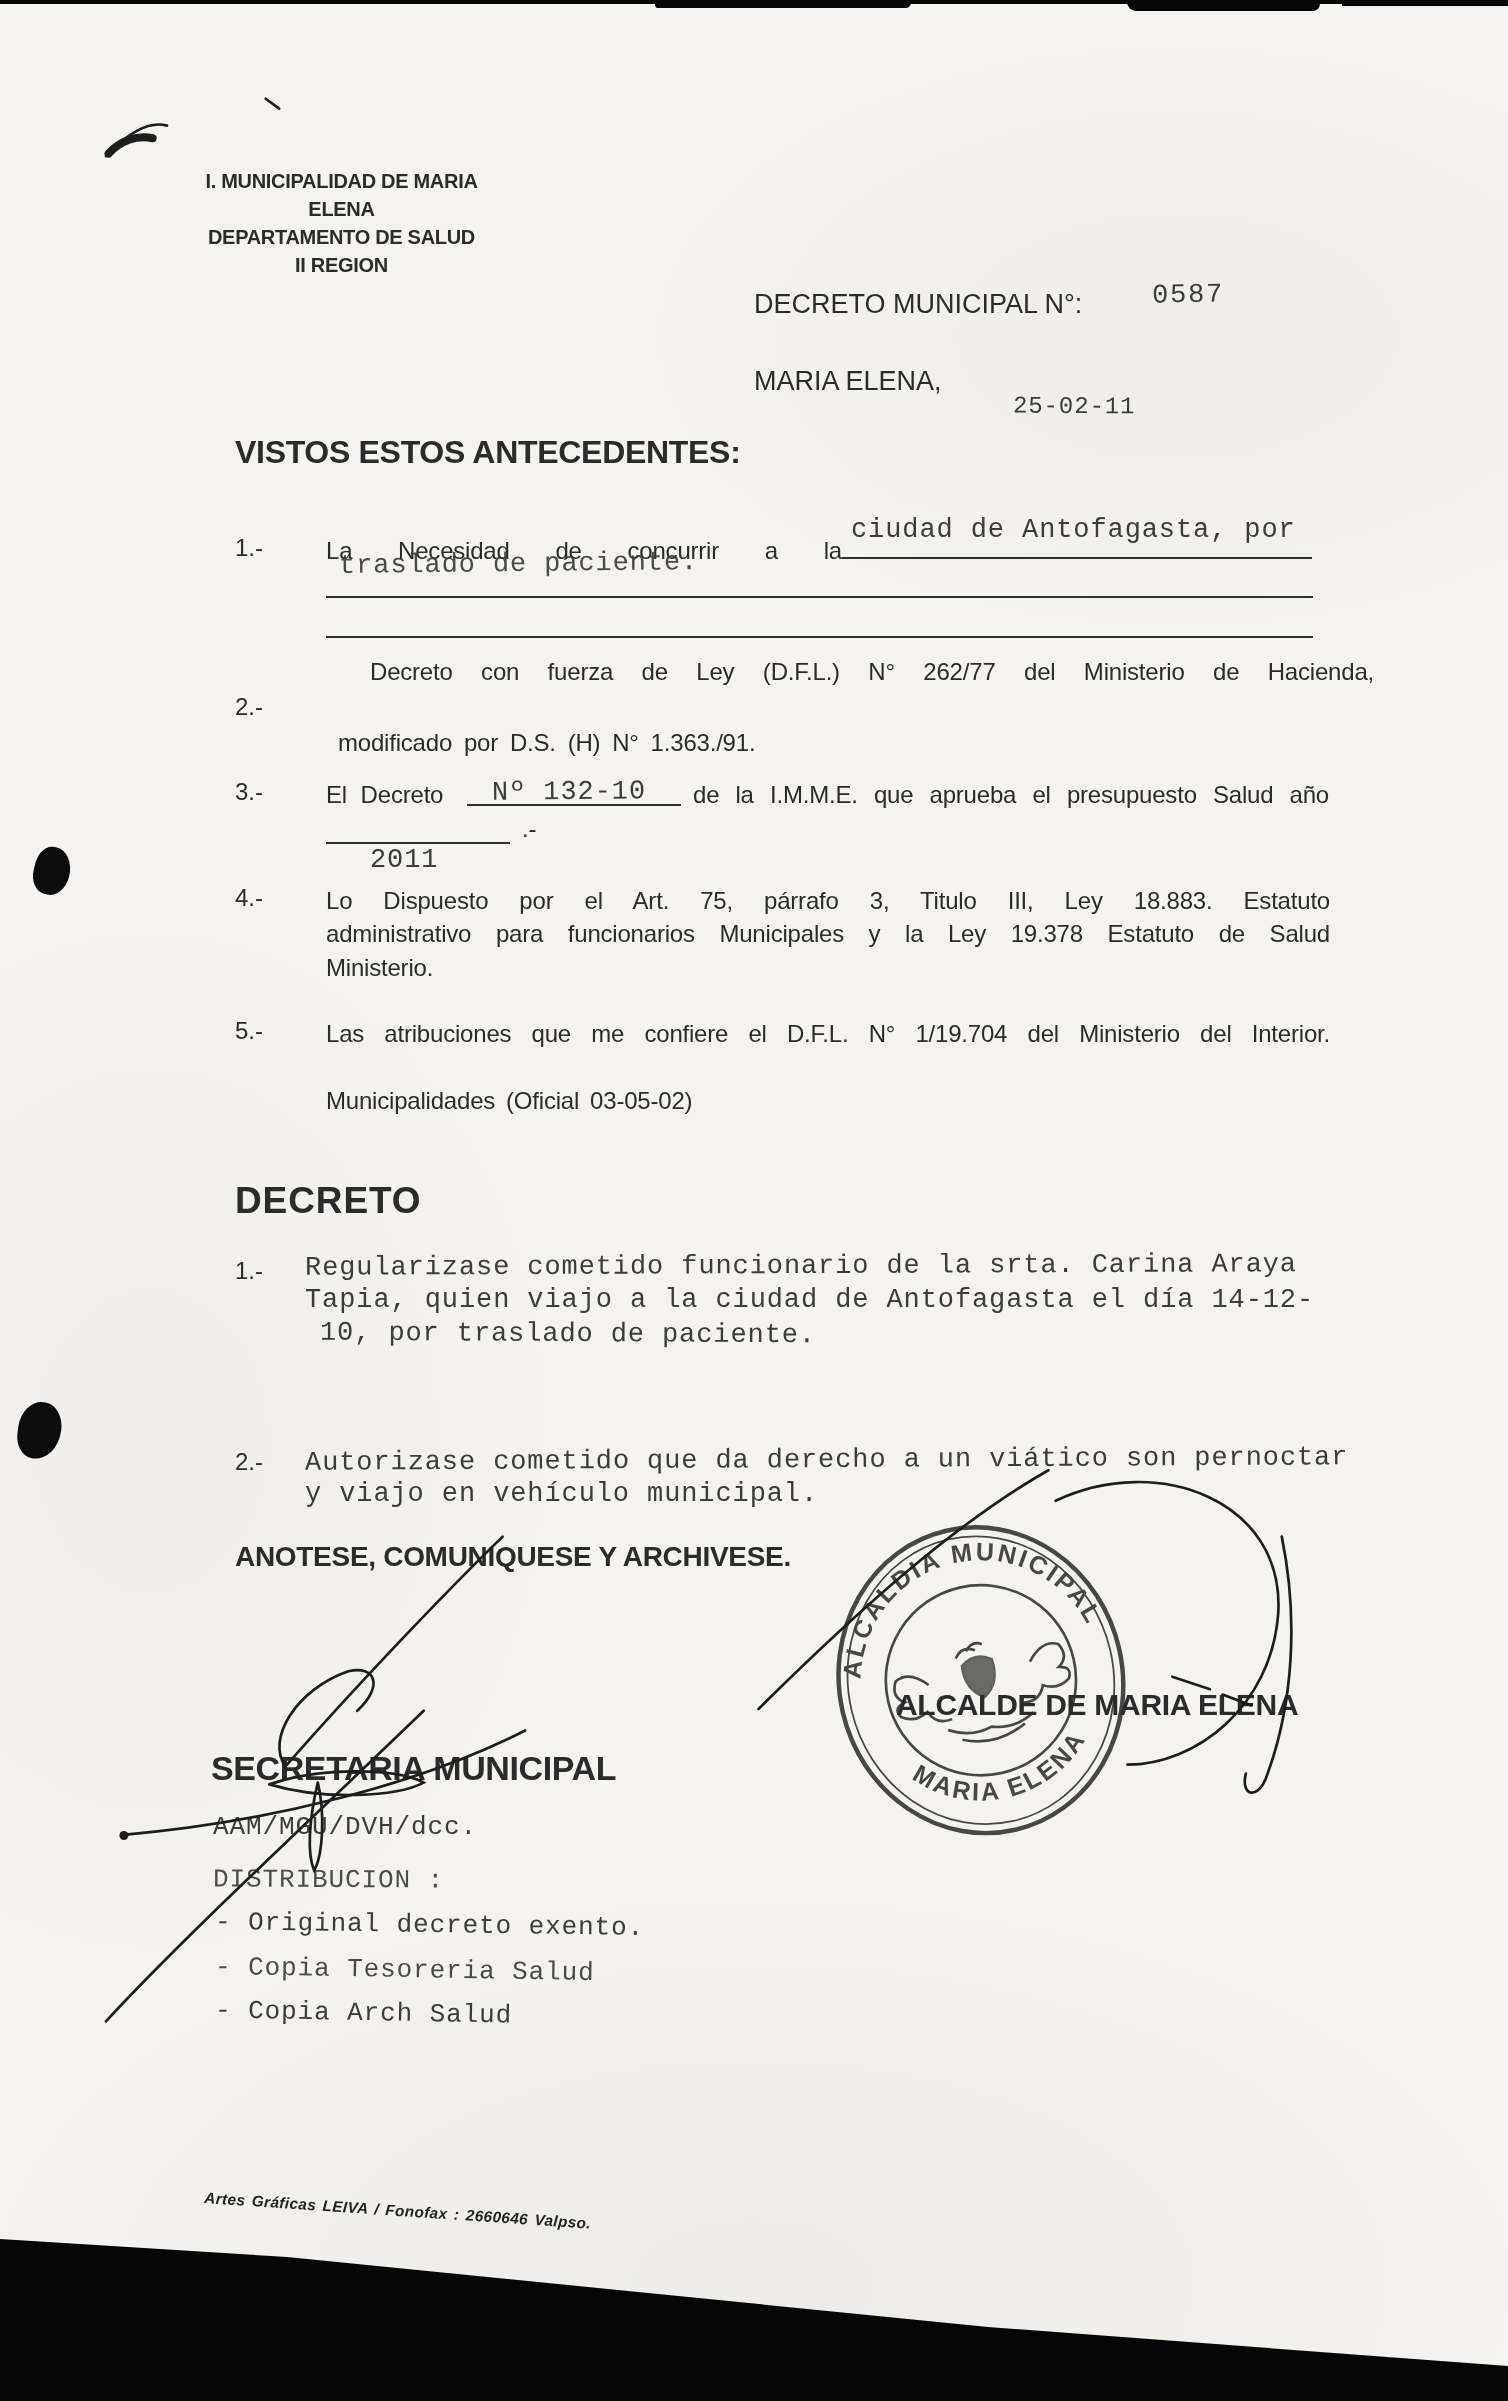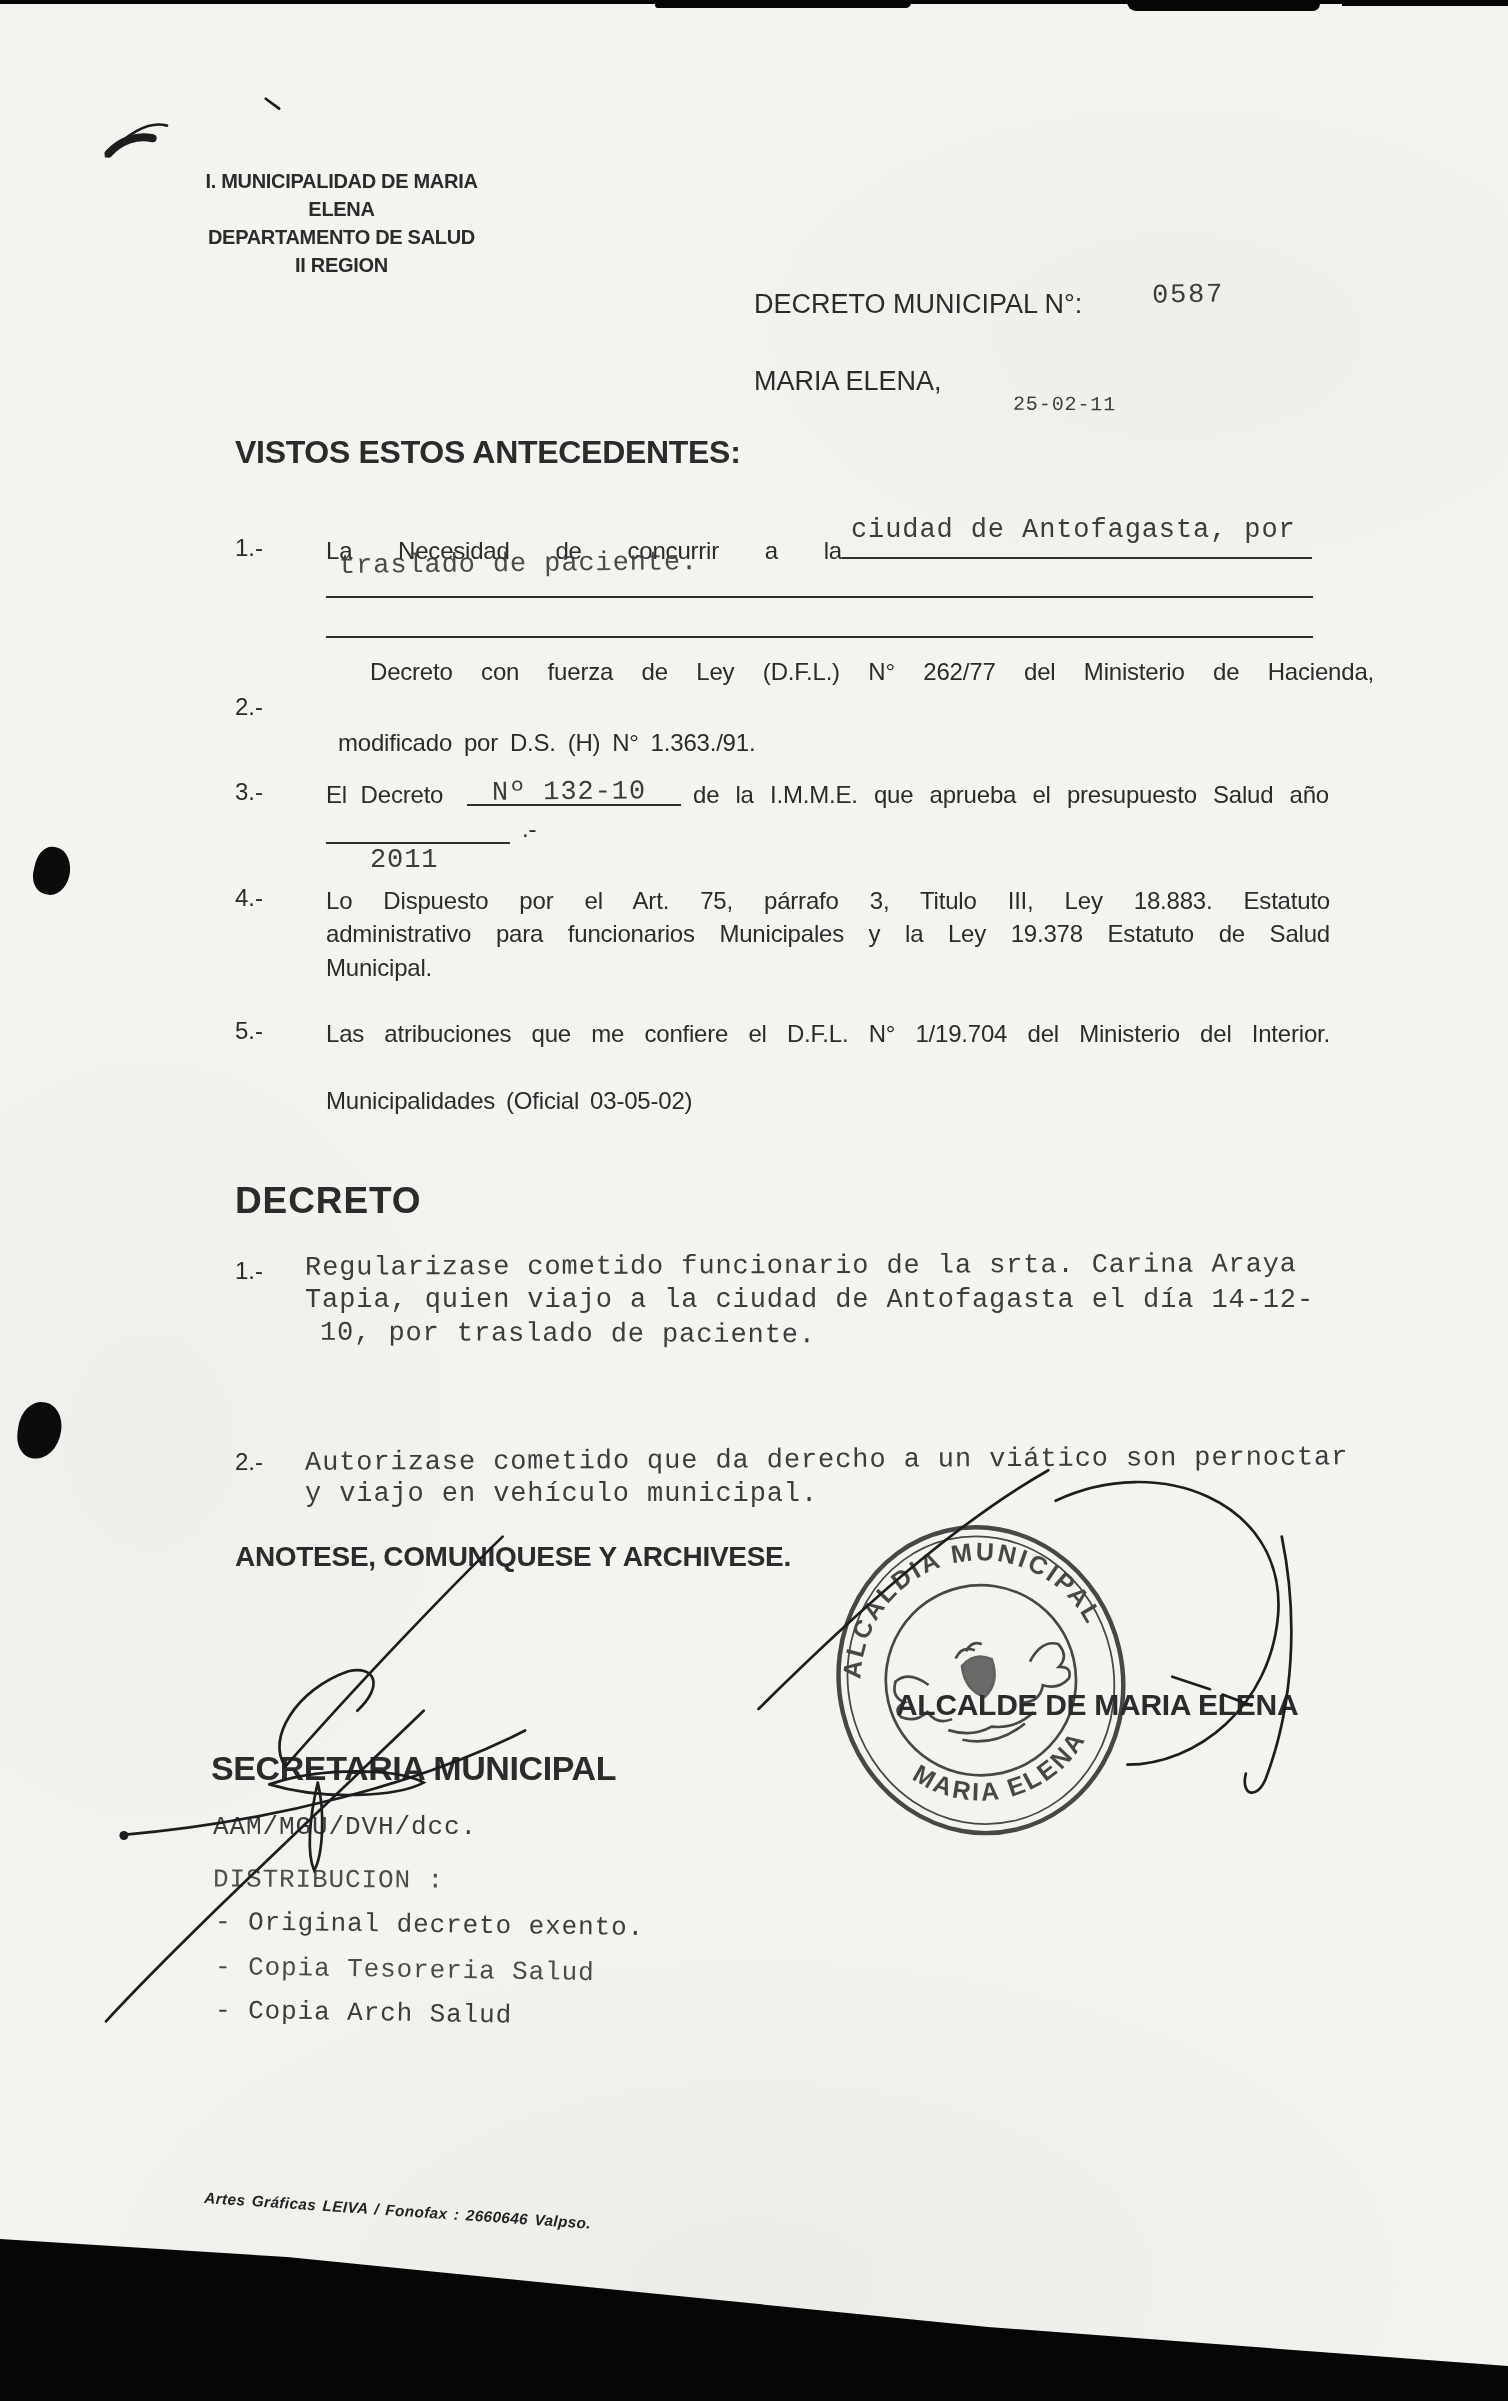--- a/index.html
+++ b/index.html
@@ -13,21 +13,21 @@
   .abs{position:absolute;}
   .print{font-family:"Liberation Sans", sans-serif; color:#2b2b2b;}
   .bold{font-weight:bold;}
   .type{font-family:"Liberation Mono","DejaVu Sans Mono",monospace; color:#3c3c3c;}
   .jl{text-align:justify;-moz-text-align-last:justify;text-align-last:justify;white-space:normal;}
   .body-line{font-size:24px;line-height:33px;letter-spacing:-0.2px;}
   .num{font-size:24px;}
   .rule{border-top:2.7px solid #2f2f2f;height:0;}
   .type30{font-size:27px;letter-spacing:0.9px;white-space:nowrap;}
   .type29{font-size:26px;letter-spacing:0.9px;white-space:nowrap;}
-  .type28{font-size:20px;letter-spacing:0.9px;white-space:nowrap;}
+  .type28{font-size:24px;letter-spacing:0.9px;white-space:nowrap;}
   .blackbar{background:#060606;}
   svg text{font-family:"Liberation Sans", sans-serif;}
 </style>
 </head>
 <body>
 
 <div class="page">
 
   <div class="abs blackbar" style="left:0;top:0;width:1508px;height:3.6px;"></div>
   <div class="abs blackbar" style="left:655px;top:0;width:256px;height:8px;border-radius:0 0 5.4px 3.6px;"></div>
@@ -67,21 +67,21 @@
   <div class="abs type type30" style="left:492px;top:777px;transform:rotate(-0.5deg);">Nº 132-10</div>
   <div class="abs rule" style="left:467px;top:804px;width:214px;"></div>
   <div class="abs print body-line jl" style="left:693px;top:778px;width:636px;">de la I.M.M.E. que aprueba el presupuesto Salud año</div>
   <div class="abs type type30" style="left:370px;top:845px;">2011</div>
   <div class="abs rule" style="left:326px;top:842px;width:184px;"></div>
   <div class="abs print body-line" style="left:522px;top:812px;">.-</div>
 
   <div class="abs print num" style="left:235px;top:884px;">4.-</div>
   <div class="abs print body-line jl" style="left:326px;top:884px;width:1004px;">Lo Dispuesto por el Art. 75, párrafo 3, Titulo III, Ley 18.883. Estatuto</div>
   <div class="abs print body-line jl" style="left:326px;top:917px;width:1004px;">administrativo para funcionarios Municipales y la Ley 19.378 Estatuto de Salud</div>
-  <div class="abs print body-line" style="left:326px;top:951px;">Municipal.</div>
+  <div class="abs print body-line" style="left:326px;top:951px;">Ministerio.</div>
 
   <div class="abs print num" style="left:235px;top:1017px;">5.-</div>
   <div class="abs print body-line jl" style="left:326px;top:1017px;width:1004px;">Las atribuciones que me confiere el D.F.L. N° 1/19.704 del Ministerio del Interior.</div>
   <div class="abs print body-line" style="left:326px;top:1084px;word-spacing:4.5px;">Municipalidades (Oficial 03-05-02)</div>
 
   <div class="abs print bold" style="left:235px;top:1180px;font-size:37px;letter-spacing:0.9px;">DECRETO</div>
 
   <div class="abs print num" style="left:235px;top:1257px;">1.-</div>
   <div class="abs type type30" style="left:305px;top:1251px;transform:rotate(-0.2deg);">Regularizase cometido funcionario de la srta. Carina Araya</div>
   <div class="abs type type30" style="left:305px;top:1285px;">Tapia, quien viajo a la ciudad de Antofagasta el día 14-12-</div>

